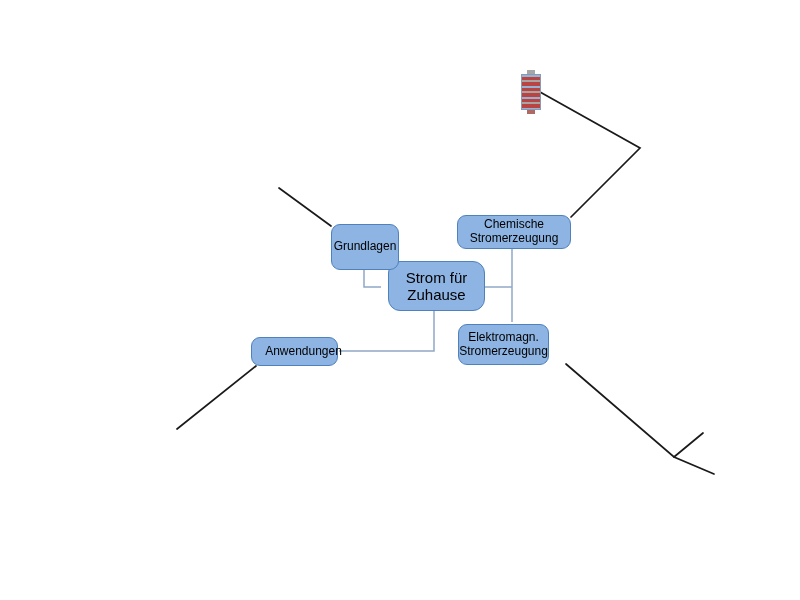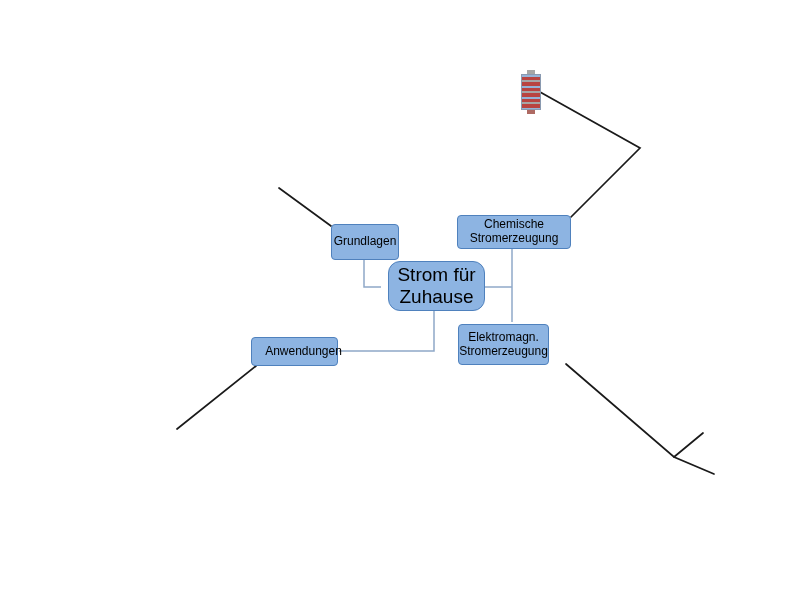--- a/index.html
+++ b/index.html
@@ -21,31 +21,31 @@
     color:var(--text-color);
   }
   .slide{position:relative;width:800px;height:600px;background:var(--slide-bg);}
   .lines-layer{position:absolute;left:0;top:0;width:800px;height:600px;pointer-events:none;}
   .connector{stroke:var(--connector-color);stroke-width:1.5;fill:none;}
   .freeline{stroke:var(--line-color);stroke-width:1.7;fill:none;stroke-linecap:round;}
   .node{
     position:absolute;box-sizing:border-box;
     background:var(--node-fill);
     border:1.7px solid var(--node-border);
-    border-radius:4px;
+    border-radius:9px;
     display:flex;align-items:center;justify-content:center;
     text-align:center;white-space:pre-line;
     font-size:12px;line-height:1.16;color:var(--text-color);
     cursor:default;
   }
   .node-center{
     left:388px;top:261px;width:97px;height:50px;
-    border-radius:12px;font-size:19px;line-height:1.15;
+    border-radius:12px;font-size:15px;line-height:1.15;
   }
-  .node-grundlagen{left:331px;top:224px;width:68px;height:36px;}
+  .node-grundlagen{left:331px;top:224px;width:68px;height:46px;}
   .node-chemische{left:457px;top:215px;width:114px;height:34px;}
   .node-anwendungen{left:251px;top:337px;width:87px;height:29px;padding-left:18px;}
   .node-elektromagn{left:458px;top:324px;width:91px;height:41px;}
   .battery{
     position:absolute;left:520px;top:70px;width:22px;height:44px;
     display:flex;flex-direction:column;align-items:center;
   }
   .battery-tab{width:8px;height:4px;background:var(--battery-gray);}
   .battery-tab.bottom{background:#AE6A63;}
   .battery-body{

